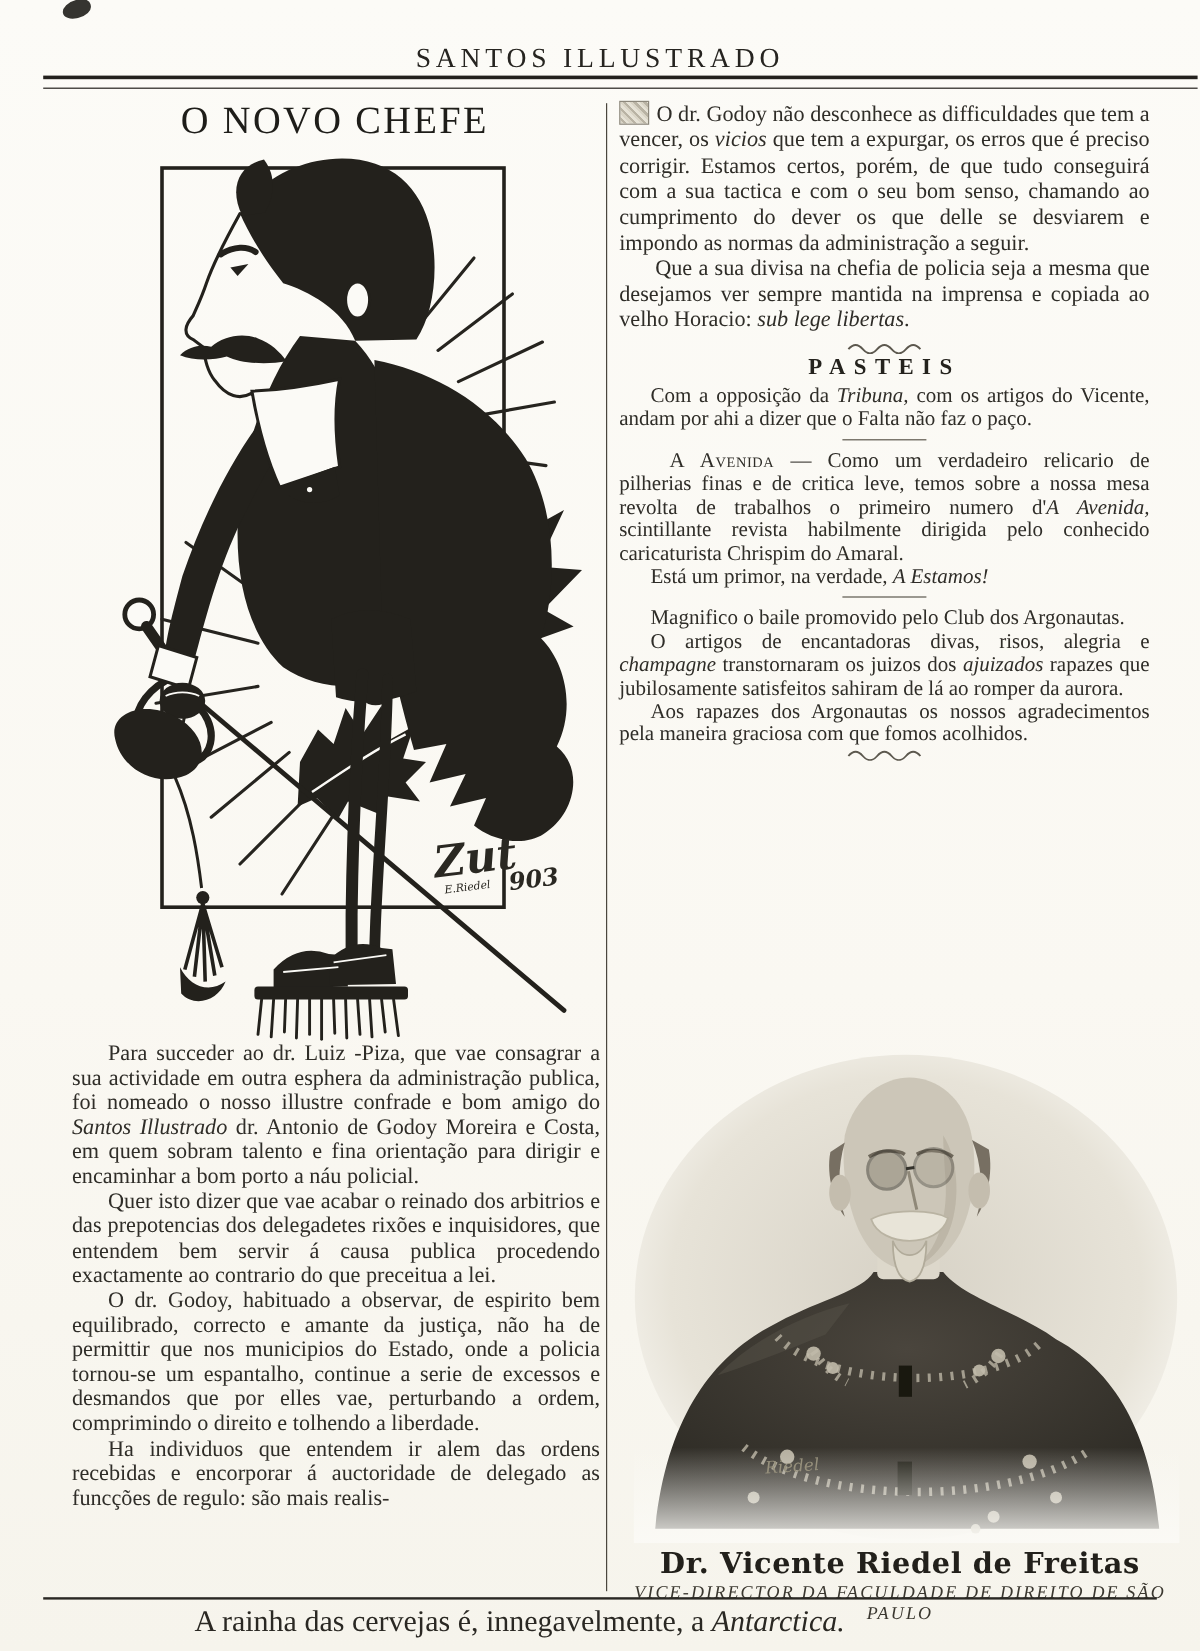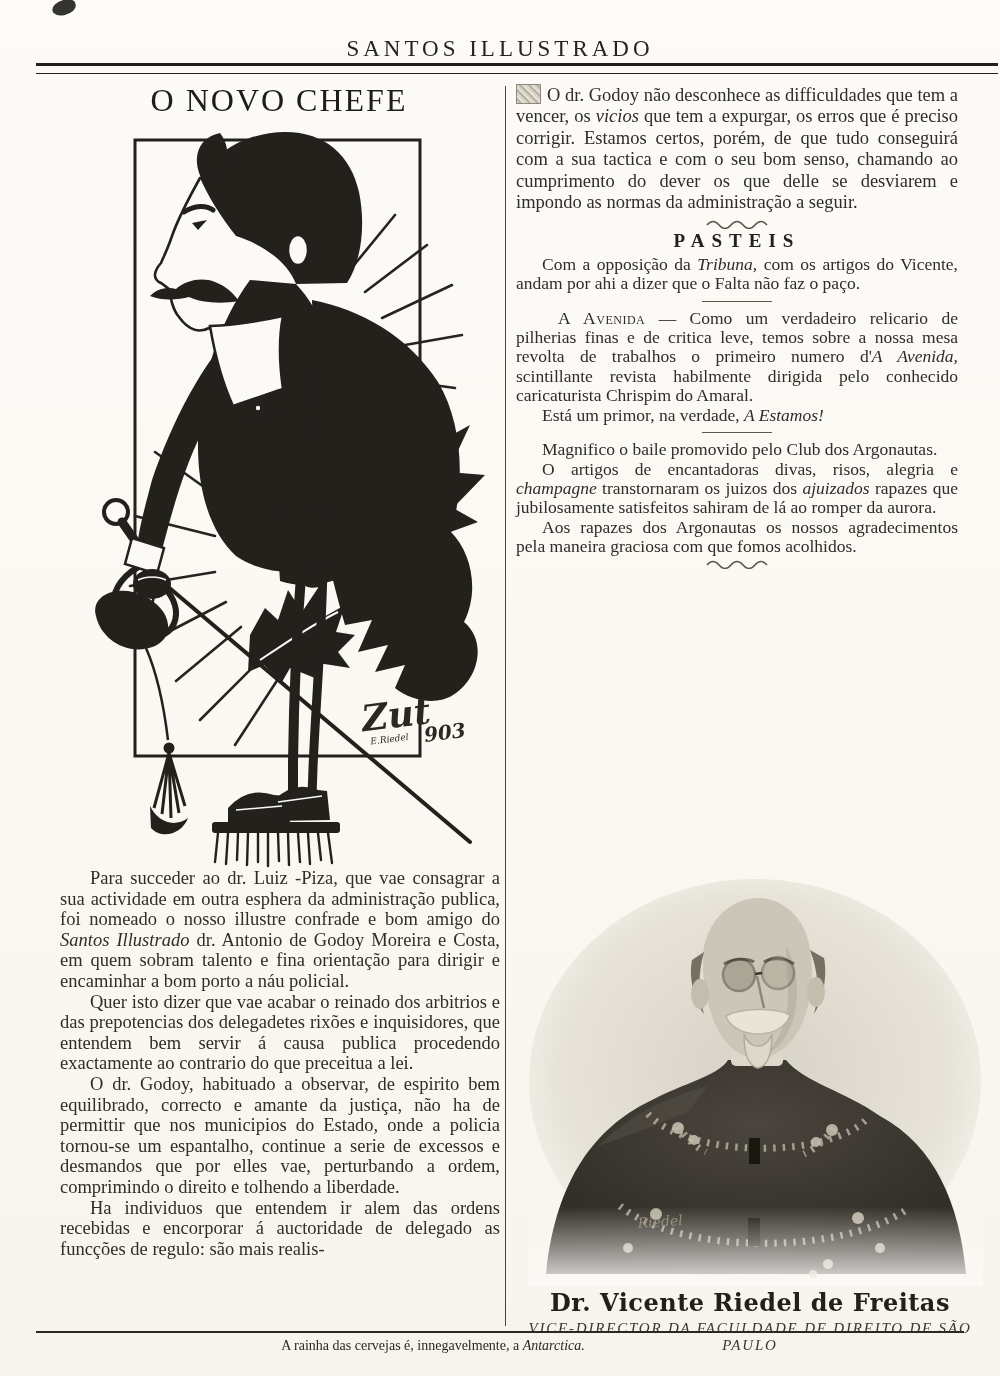--- a/index.html
+++ b/index.html
@@ -39,21 +39,21 @@
   .dash-div{width:70px;margin:7px auto;border:0;border-top:1.6px solid #5c584e;}
   
   #photo{position:absolute;left:528px;top:876px;}
   #caption{position:absolute;left:520px;top:1288px;width:460px;text-align:center;}
   #caption .name{font-family:"DejaVu Serif",serif;font-weight:bold;font-size:24px;
                  letter-spacing:.5px;color:#22201b;}
   #caption .title{margin-top:3px;font-size:15px;letter-spacing:1.8px;color:#3a372f;font-style:italic;}
   
   #footer-rule{position:absolute;top:1331px;left:36px;width:928px;border-top:2px solid #2a2823;}
   #footer{position:absolute;top:1338px;left:0;width:866px;text-align:center;
-          font-size:14px;color:#2a2823;}
+          font-size:25px;color:#2a2823;}
 </style>
 </head>
 <body>
 
 <div class="page">
 
   <div id="ink-smudge"></div>
 
   <div id="masthead">SANTOS ILLUSTRADO</div>
   <div id="rule-double"></div>
@@ -153,20 +153,21 @@
 
   <div id="left-paras">
     <p class="par ind"><span>Para succeder ao dr. Luiz -Piza, que vae consagrar a sua actividade em outra esphera da administração publica, foi nomeado o nosso illustre confrade e bom amigo do </span><span class="it">Santos Illustrado</span><span> dr. Antonio de Godoy Moreira e Costa, em quem sobram talento e fina orientação para dirigir e encaminhar a bom porto a náu policial.</span></p>
     <p class="par ind"><span>Quer isto dizer que vae acabar o reinado dos arbitrios e das prepotencias dos delegadetes rixões e inquisidores, que entendem bem servir á causa publica procedendo exactamente ao contrario do que preceitua a lei.</span></p>
     <p class="par ind"><span>O dr. Godoy, habituado a observar, de espirito bem equilibrado, correcto e amante da justiça, não ha de permittir que nos municipios do Estado, onde a policia tornou-se um espantalho, continue a serie de excessos e desmandos que por elles vae, perturbando a ordem, comprimindo o direito e tolhendo a liberdade.</span></p>
     <p class="par ind"><span>Ha individuos que entendem ir alem das ordens recebidas e encorporar á auctoridade de delegado as funcções de regulo: são mais realis-</span></p>
   </div>
 
   <div id="right-col">
     <p class="par"><span class="orn"></span><span><span>O dr. Godoy não desconhece as difficuldades que tem a vencer, os </span><span class="it">vicios</span><span> que tem a expurgar, os erros que é preciso corrigir. Estamos certos, porém, de que tudo conseguirá com a sua tactica e com o seu bom senso, chamando ao cumprimento do dever os que delle se desviarem e impondo as normas da administração a seguir.</span></span></p>
+    <p class="par ind"><span>Que a sua divisa na chefia de policia seja a mesma que desejamos ver sempre mantida na imprensa e copiada ao velho Horacio: </span><span class="it">sub lege libertas</span><span>.</span></p>
 
     <div id="pasteis">
       <svg class="wavy" width="64" height="10" viewBox="0 0 64 10">
         <path d="M2 6 q6 -7 12 0 t12 0 t12 0 t12 0 t12 0" fill="none" stroke="#5c584e" stroke-width="1.6"></path>
       </svg>
       <div class="pasteis-heading">PASTEIS</div>
 
       <p class="par p-ind"><span>Com a opposição da </span><span class="it">Tribuna,</span><span> com os artigos do Vicente, andam por ahi a dizer que o Falta não faz o paço.</span></p>
       <hr class="dash-div">
       <p class="par p-ind"><span class="sc">A Avenida</span><span> — Como um verdadeiro relicario de pilherias finas e de critica leve, temos sobre a nossa mesa revolta de trabalhos o primeiro numero d'</span><span class="it">A Avenida,</span><span> scintillante revista habilmente dirigida pelo conhecido caricaturista Chrispim do Amaral.</span></p>

